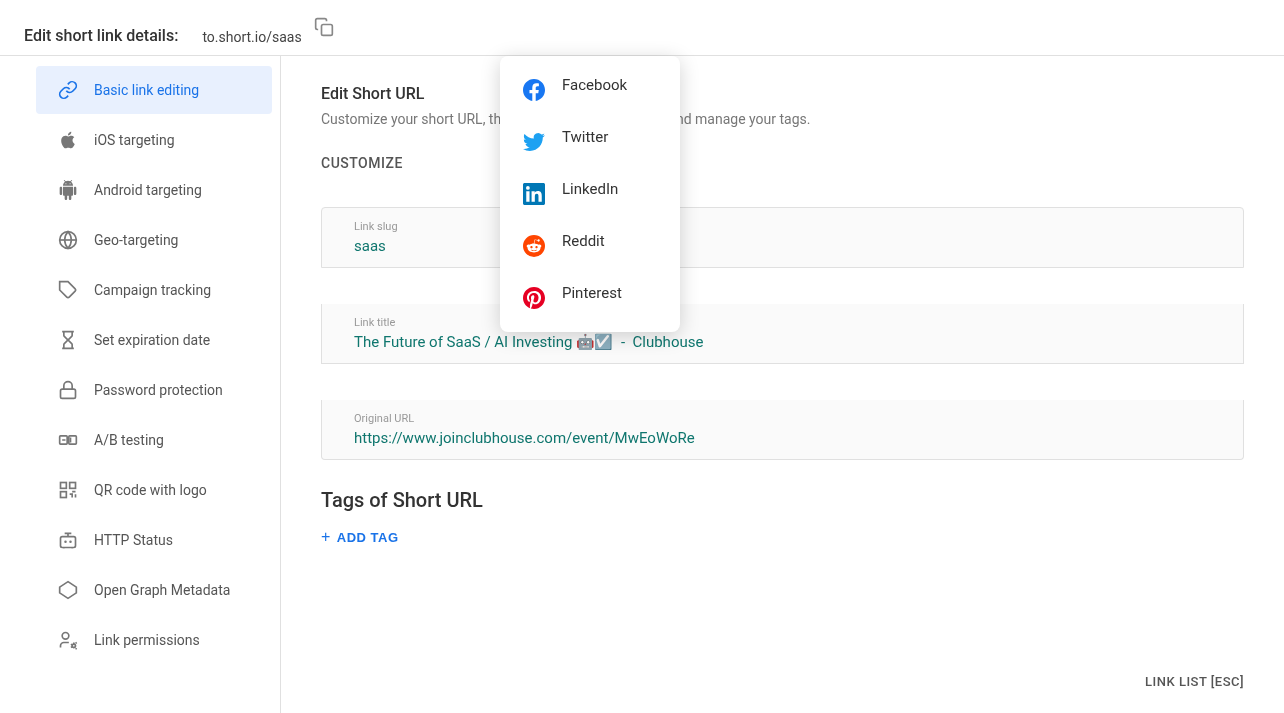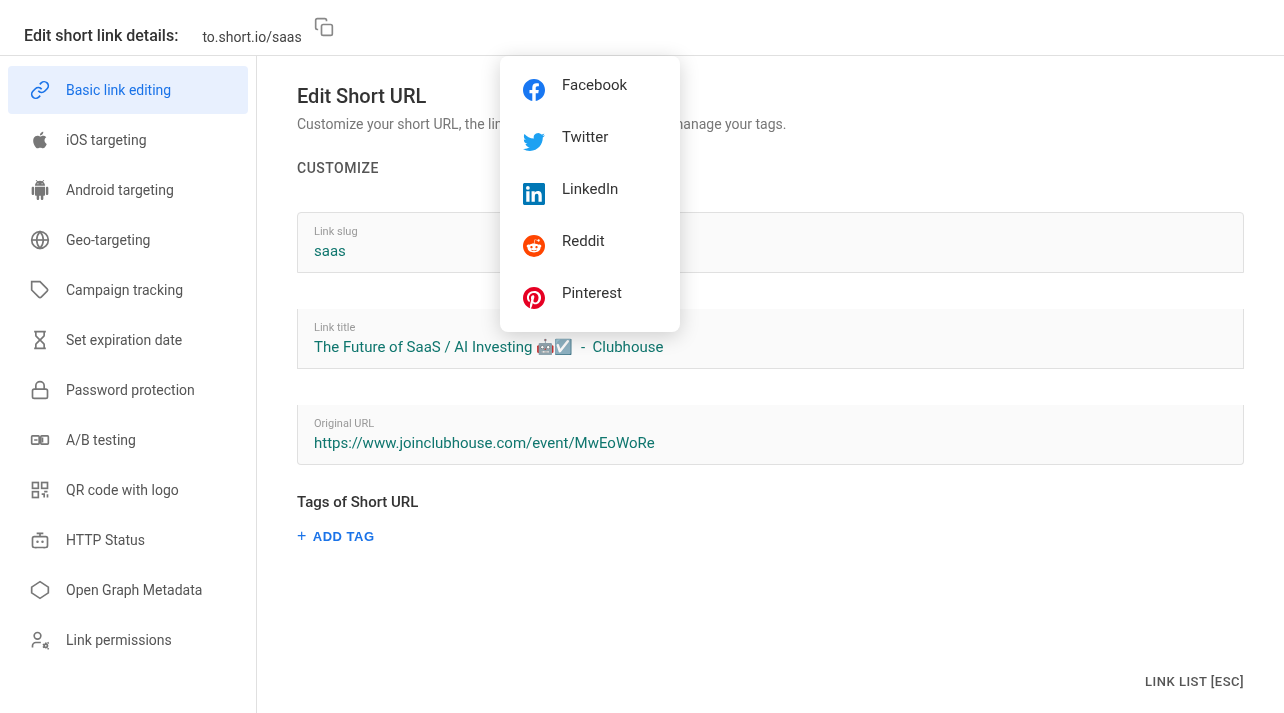--- a/index.html
+++ b/index.html
@@ -43,25 +43,26 @@
 
     
     .main-layout {
       display: flex;
       flex: 1;
       overflow: hidden;
     }
 
     
     .sidebar {
-      width: 257px;
+      width: 281px;
       border-right: 1px solid #e0e0e0;
       background: #fff;
       overflow-y: auto;
       padding-top: 8px;
+      padding-left: 28px;
     }
     .sidebar-item {
       display: flex;
       align-items: center;
       padding: 12px 20px;
       cursor: pointer;
       border-radius: 4px;
       margin: 2px 8px;
       color: #555;
       font-size: 14px;
@@ -89,21 +90,21 @@
     }
 
     
     .content {
       flex: 1;
       padding: 28px 40px;
       overflow-y: auto;
       position: relative;
     }
     .content-title {
-      font-size: 20px;
+      font-size: 16px;
       font-weight: 500;
       color: #333;
       margin-bottom: 8px;
     }
     .content-subtitle {
       font-size: 14px;
       color: #777;
       margin-bottom: 28px;
     }
 
@@ -113,41 +114,41 @@
       color: #555;
       font-weight: 500;
       margin-bottom: 16px;
       text-transform: uppercase;
       letter-spacing: 0.5px;
     }
 
     .field-group {
       border: 1px solid #e0e0e0;
       border-radius: 4px;
-      padding: 12px 16px;
+      padding: 12px 32px;
       margin-bottom: 2px;
       background: #fafafa;
       margin-top: 36px;
     }
     .field-label {
       font-size: 11px;
       color: #999;
       margin-bottom: 4px;
     }
     .field-value {
       font-size: 15px;
       color: #0f766e;
     }
 
     
     .tags-section {
       margin-top: 28px;
     }
     .tags-title {
-      font-size: 15px;
+      font-size: 20px;
       font-weight: 500;
       color: #333;
       margin-bottom: 16px;
     }
     .add-tag-btn {
       display: flex;
       align-items: center;
       color: #1a73e8;
       font-size: 13px;
       font-weight: 600;

